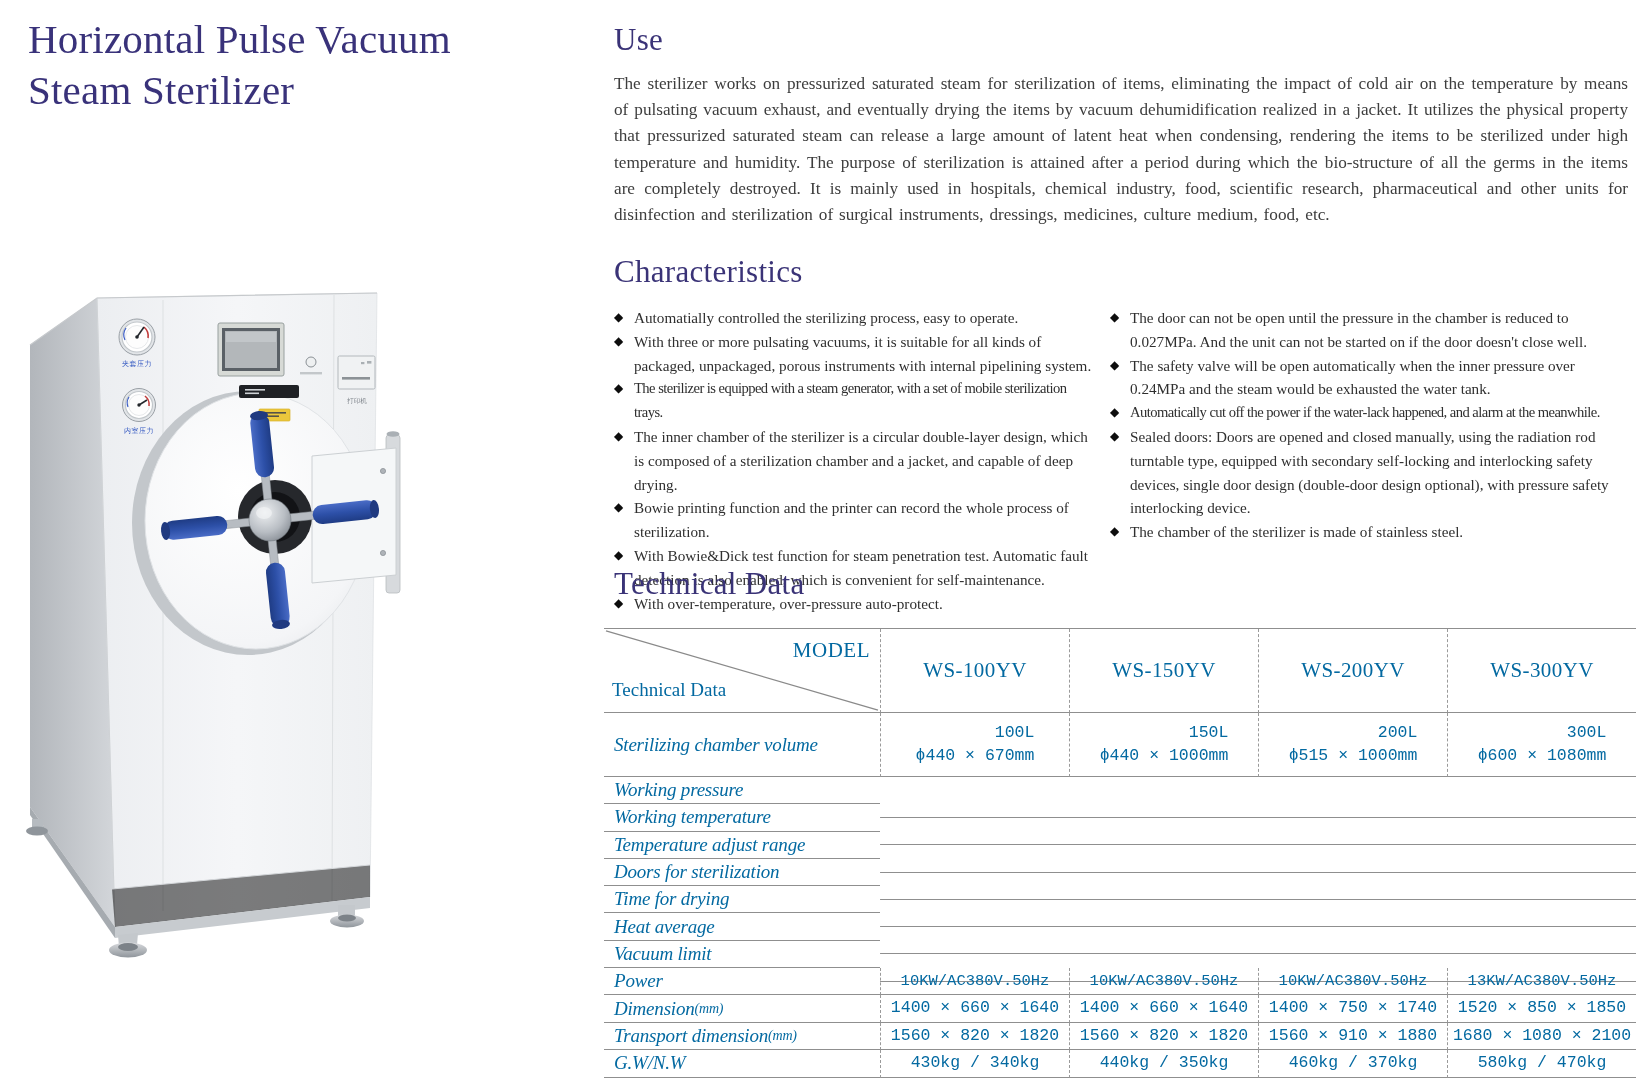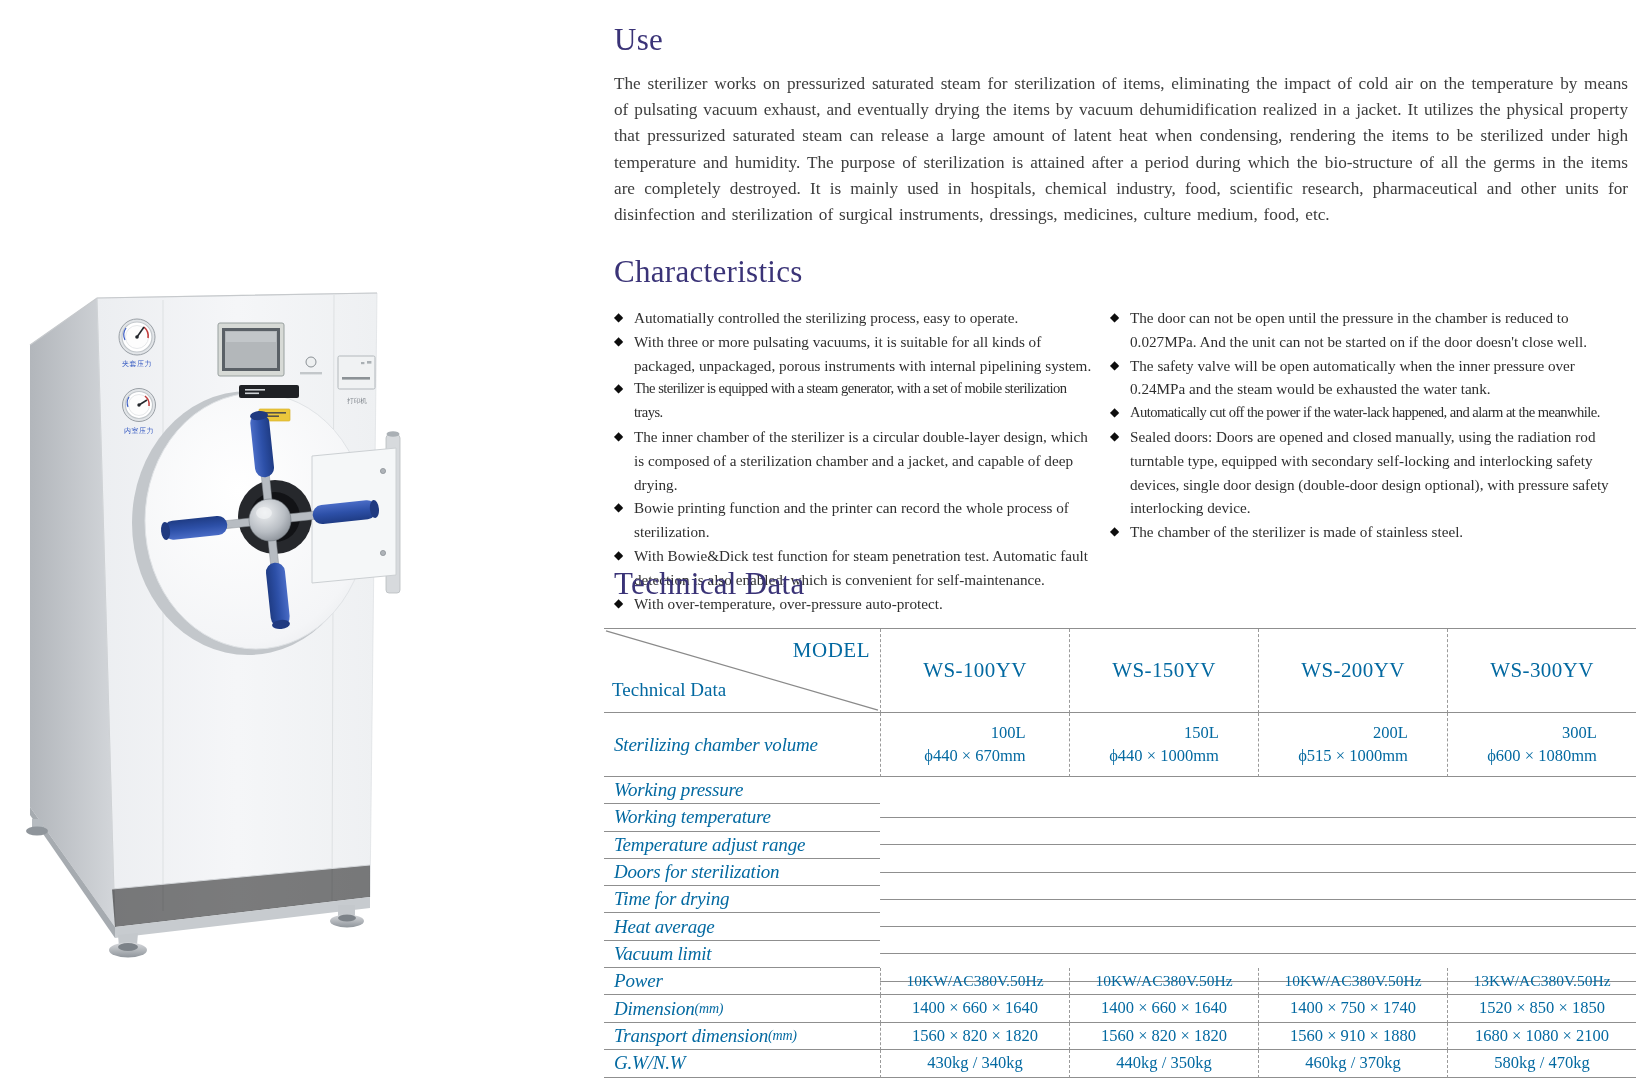--- a/index.html
+++ b/index.html
@@ -60,39 +60,41 @@
     display:flex;align-items:center;justify-content:center;
     text-align:right;overflow:hidden;
   }
   .tlabel{
     justify-content:flex-start;text-align:left;
     padding-left:10px;font-size:19px;letter-spacing:-0.2px;white-space:nowrap;font-style:italic;
   }
   .tlabel .suffix{font-size:14px;}
   .dl{border-left:1px dashed #9a9a9a;}
   .tmodel{font-size:21px;letter-spacing:.4px;}
-  .tval{font-size:16.5px;white-space:pre-line;line-height:1.35;}
+  .tval{font-size:16.5px;white-space:pre-line;line-height:1.35;font-family:Liberation Mono, monospace;}
   .tval-sm{font-size:15.5px;}
   .tmerged{grid-column:2/6;font-size:17px;margin-top:40px;}
   .corner{position:relative;border-bottom:1.5px solid #8f8f8f;}
   .corner svg{position:absolute;inset:0;width:100%;height:100%;}
   .corner .c-top{
     position:absolute;top:9px;right:10px;font-size:21px;letter-spacing:.5px;
   }
   .corner .c-bottom{
     position:absolute;bottom:11px;left:8px;font-size:19px;
   }
 
   
   .cn{font-family:"Liberation Sans","DejaVu Sans",sans-serif;}
 </style>
 </head>
 <body>
 
 <div class="abs title">
+  <div>Horizontal Pulse Vacuum</div>
+  <div>Steam Sterilizer</div>
 </div>
 
 <div class="abs machine-wrap">
 <svg viewBox="0 0 430 800" width="430" height="800">
   <defs>
     <linearGradient id="gradSide" x1="0" y1="0" x2="1" y2="0">
       <stop offset="0" stop-color="#b2b6bb"></stop>
           <stop offset="1" stop-color="#d3d6da"></stop>
     </linearGradient>
     <linearGradient id="gradFront" x1="0" y1="0" x2="1" y2="0">

